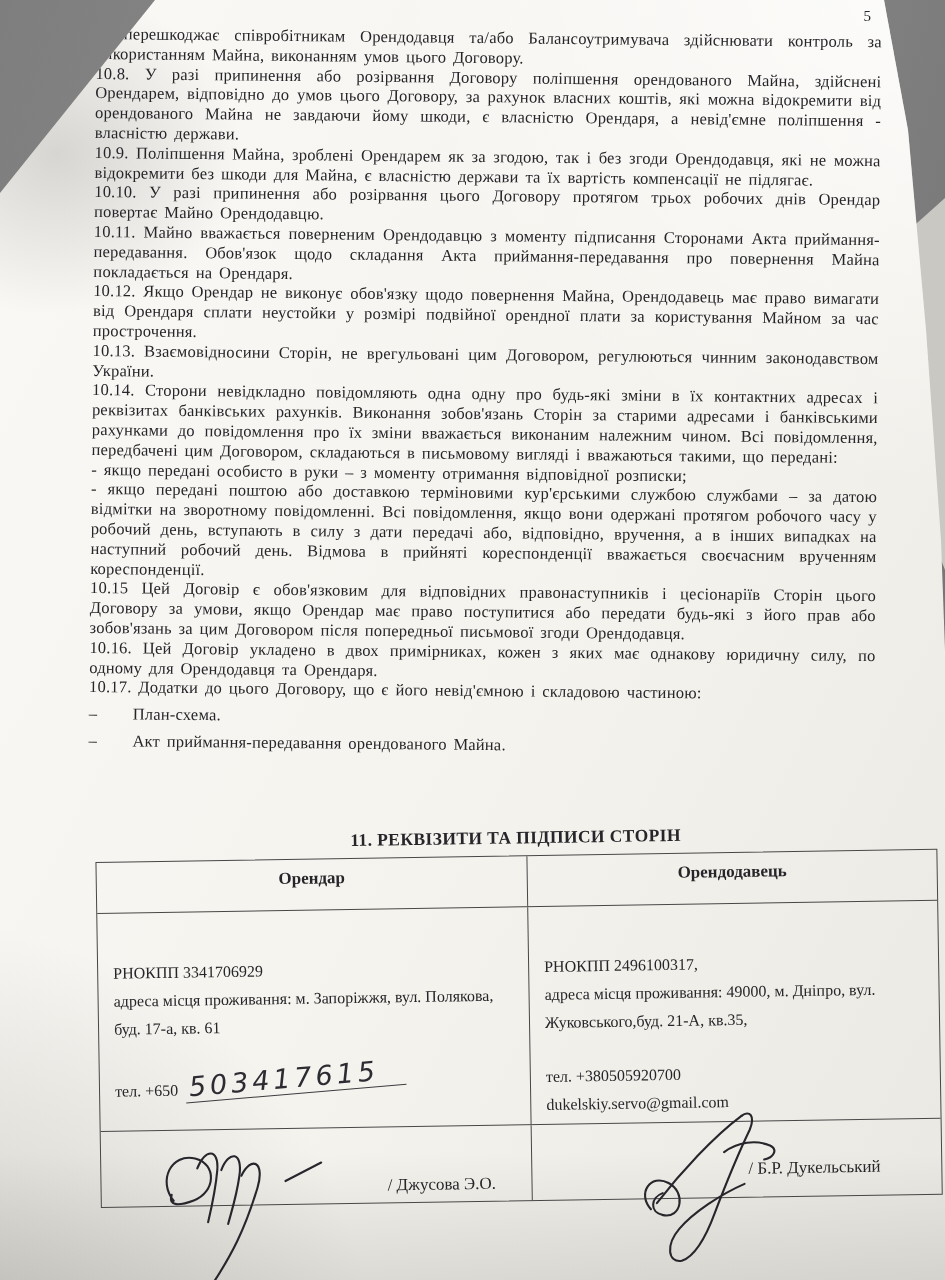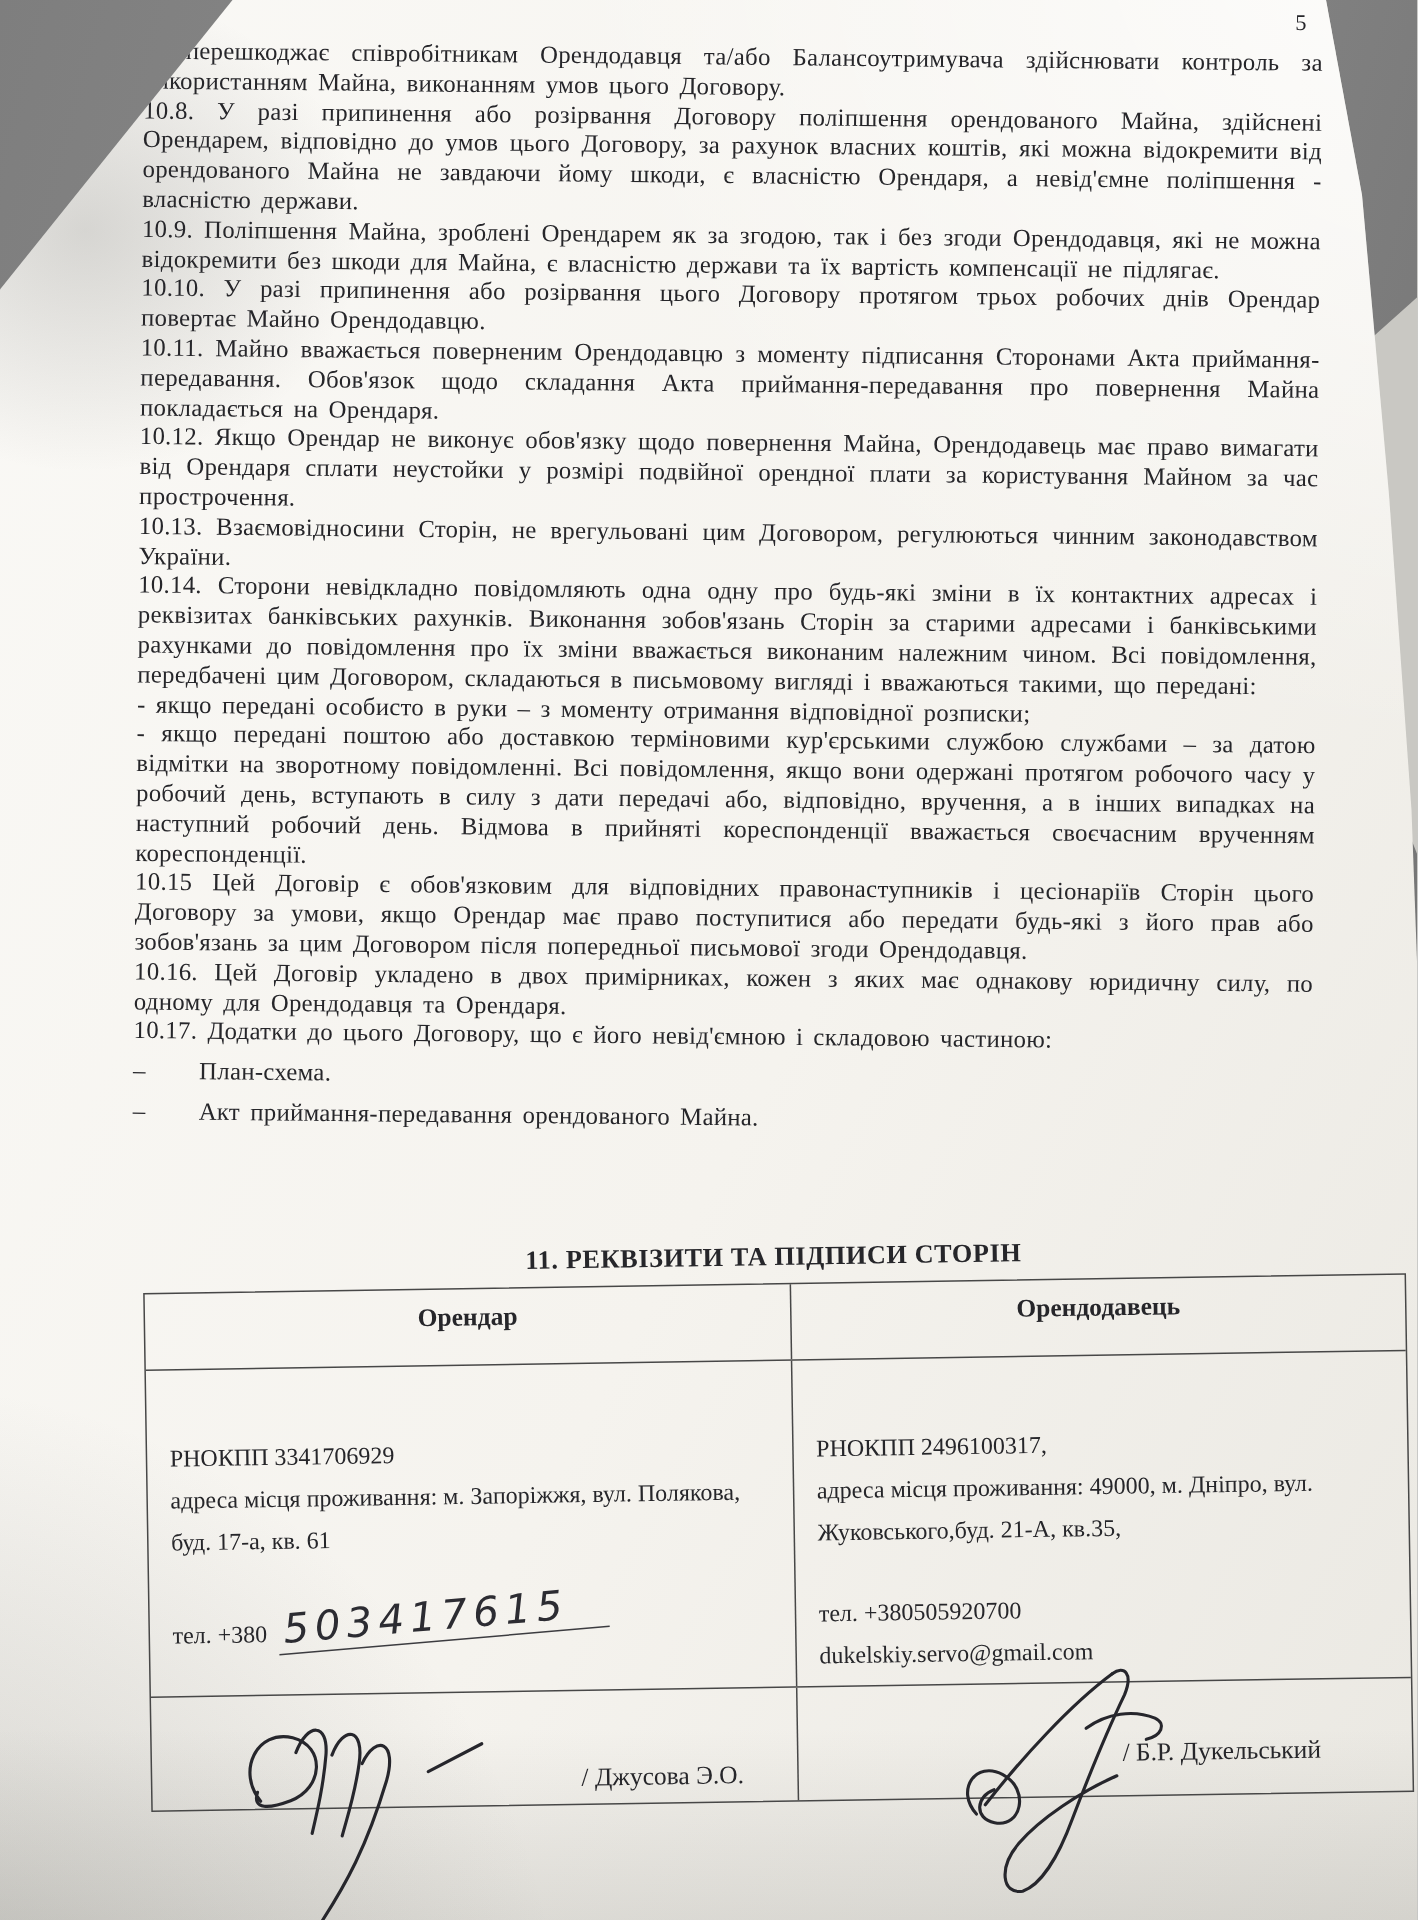--- a/index.html
+++ b/index.html
@@ -128,21 +128,21 @@
       <div class="sig-table">
         <div class="row header">
           <div class="cell left">Орендар</div>
           <div class="cell right">Орендодавець</div>
         </div>
 
         <div class="row body">
           <div class="cell left">
             <p>РНОКПП 3341706929</p>
             <p>адреса місця проживання: м. Запоріжжя, вул. Полякова, буд. 17-а, кв. 61</p>
-            <p class="phone-line"><span>тел. +380</span><span class="handwritten">503417615</span></p>
+            <p class="phone-line"><span>тел. +650</span><span class="handwritten">503417615</span></p>
           </div>
           <div class="cell right">
             <p>РНОКПП 2496100317,</p>
             <p>адреса місця проживання: 49000, м. Дніпро, вул. Жуковського,буд. 21-А, кв.35,</p>
             <p class="gap-top">тел. +380505920700</p>
             <p>dukelskiy.servo@gmail.com</p>
           </div>
         </div>
 
         <div class="row sig">

